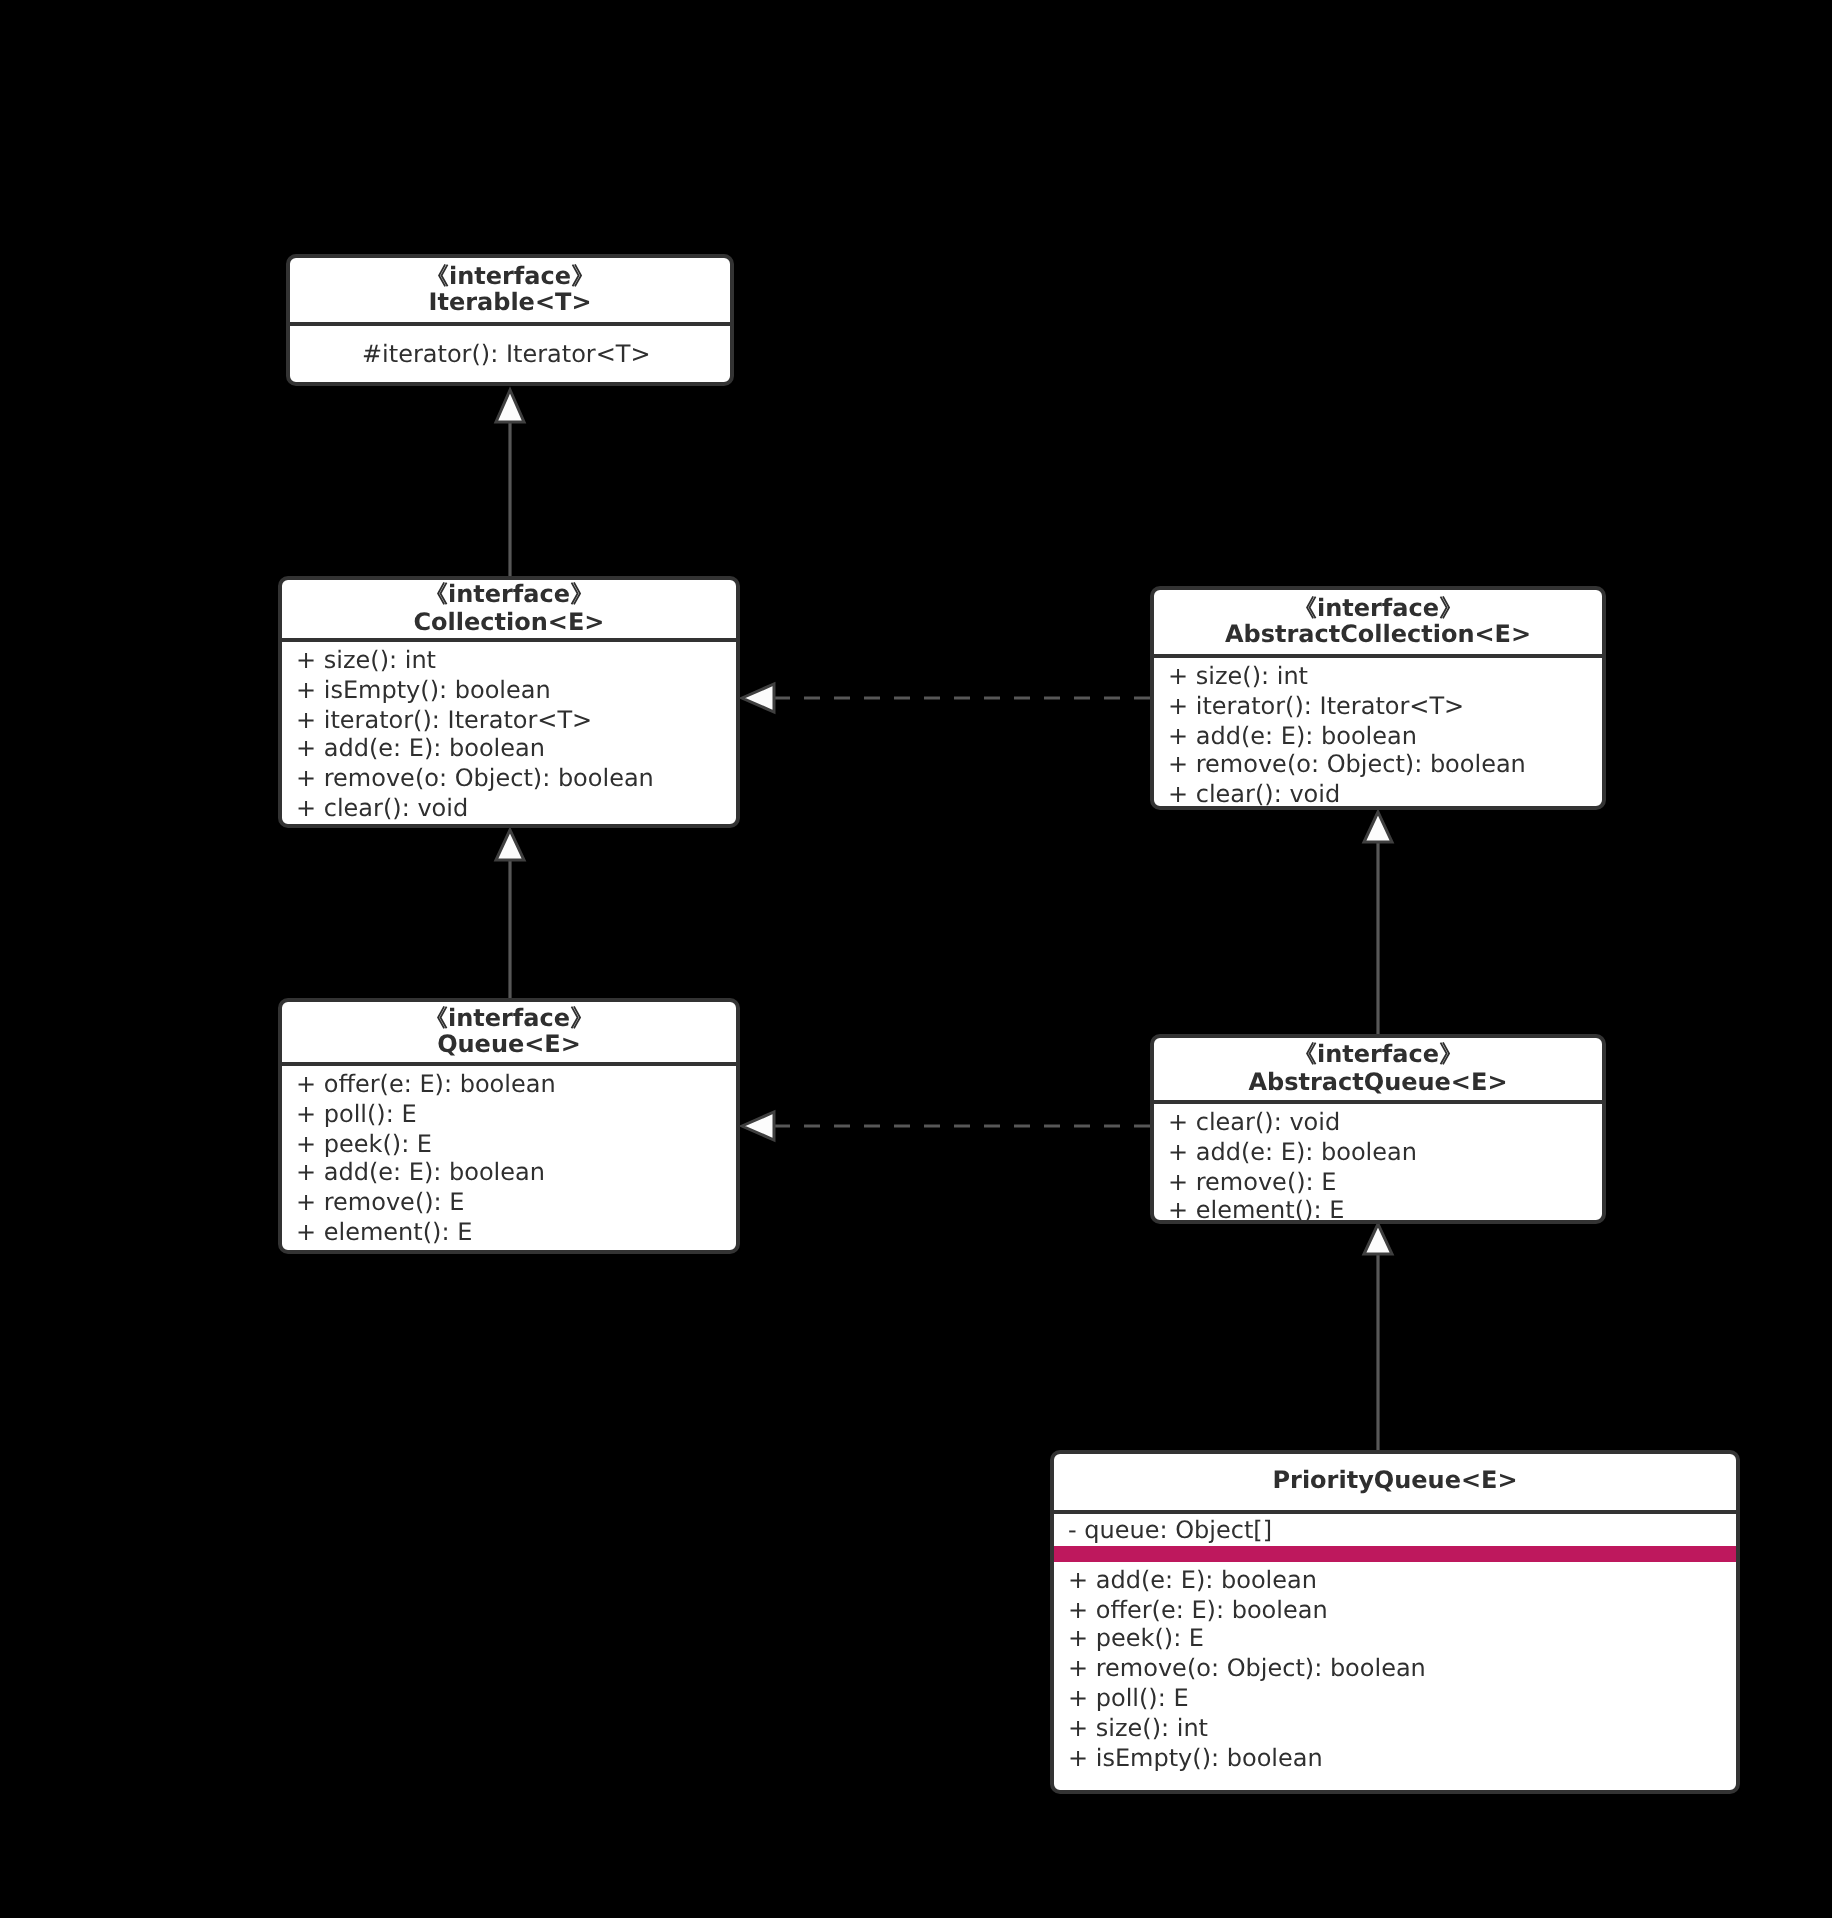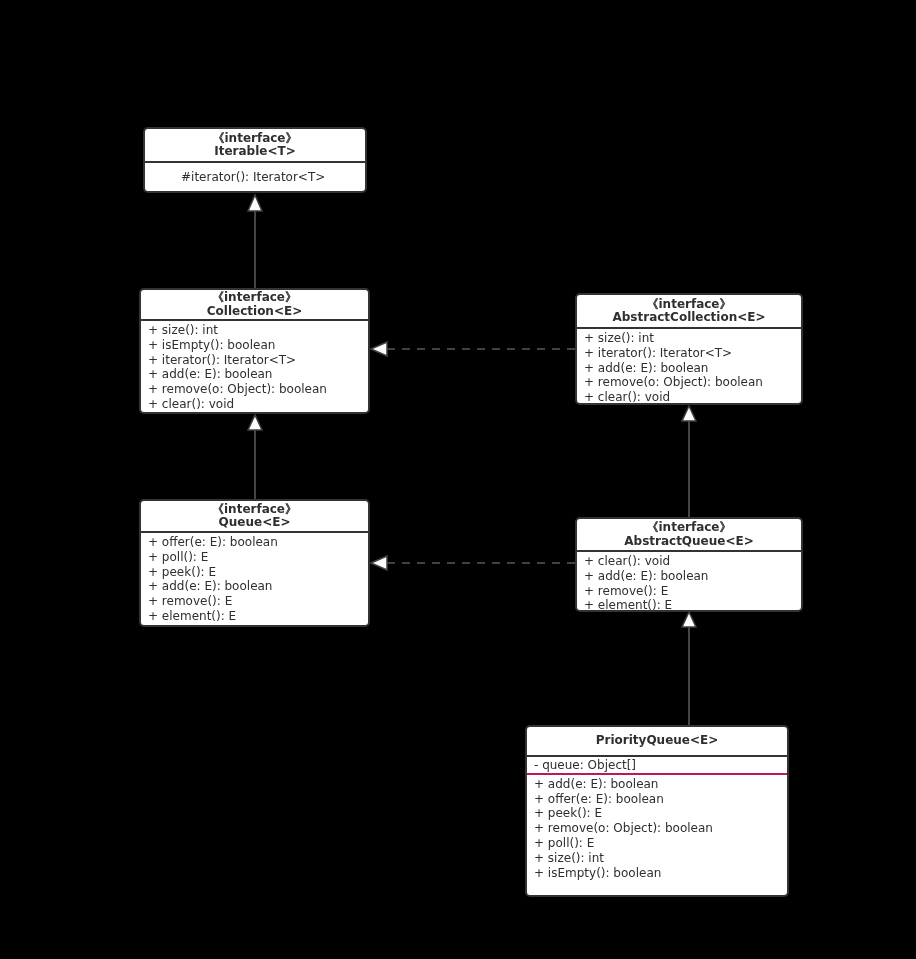--- a/index.html
+++ b/index.html
@@ -32,21 +32,21 @@
     text-align: center;
     font-weight: bold;
     font-size: 12px;
     line-height: 13.5px;
     display: flex;
     flex-direction: column;
     justify-content: center;
     flex: 0 0 auto;
   }
   .compartment-attrs {
-    border-bottom: 2px solid #be185d;
+    border-bottom: 8px solid #be185d;
     padding: 1px 6px 0 7px;
     font-size: 12px;
     flex: 0 0 auto;
   }
   .compartment-members {
     padding: 2px 6px 0 7px;
     font-size: 12px;
     flex: 1 1 auto;
   }
   .member, .attr {
@@ -58,21 +58,21 @@
   .box-iterable .compartment-title { height: 32px; }
   .box-iterable .compartment-members { display: flex; align-items: center; padding-top: 0; padding-left: 36px; }
   .box-collection          { left: 139px; top: 288px; width: 231px; height: 126px; }
   .box-collection .compartment-title { height: 29px; }
   .box-abstract-collection { left: 575px; top: 293px; width: 228px; height: 112px; }
   .box-abstract-collection .compartment-title { height: 32px; }
   .box-queue               { left: 139px; top: 499px; width: 231px; height: 128px; }
   .box-queue .compartment-title { height: 30px; }
   .box-abstract-queue      { left: 575px; top: 517px; width: 228px; height: 95px; }
   .box-abstract-queue .compartment-title { height: 31px; }
-  .box-priority-queue      { left: 525px; top: 725px; width: 264px; height: 172px; }
+  .box-priority-queue      { left: 525px; top: 725px; width: 345px; height: 172px; }
   .box-priority-queue .compartment-title { height: 28px; }
 </style>
 </head>
 <body>
 
 <div class="canvas">
 
   <svg class="edges" viewBox="0 0 916 959" xmlns="http://www.w3.org/2000/svg">
 
     <g>

